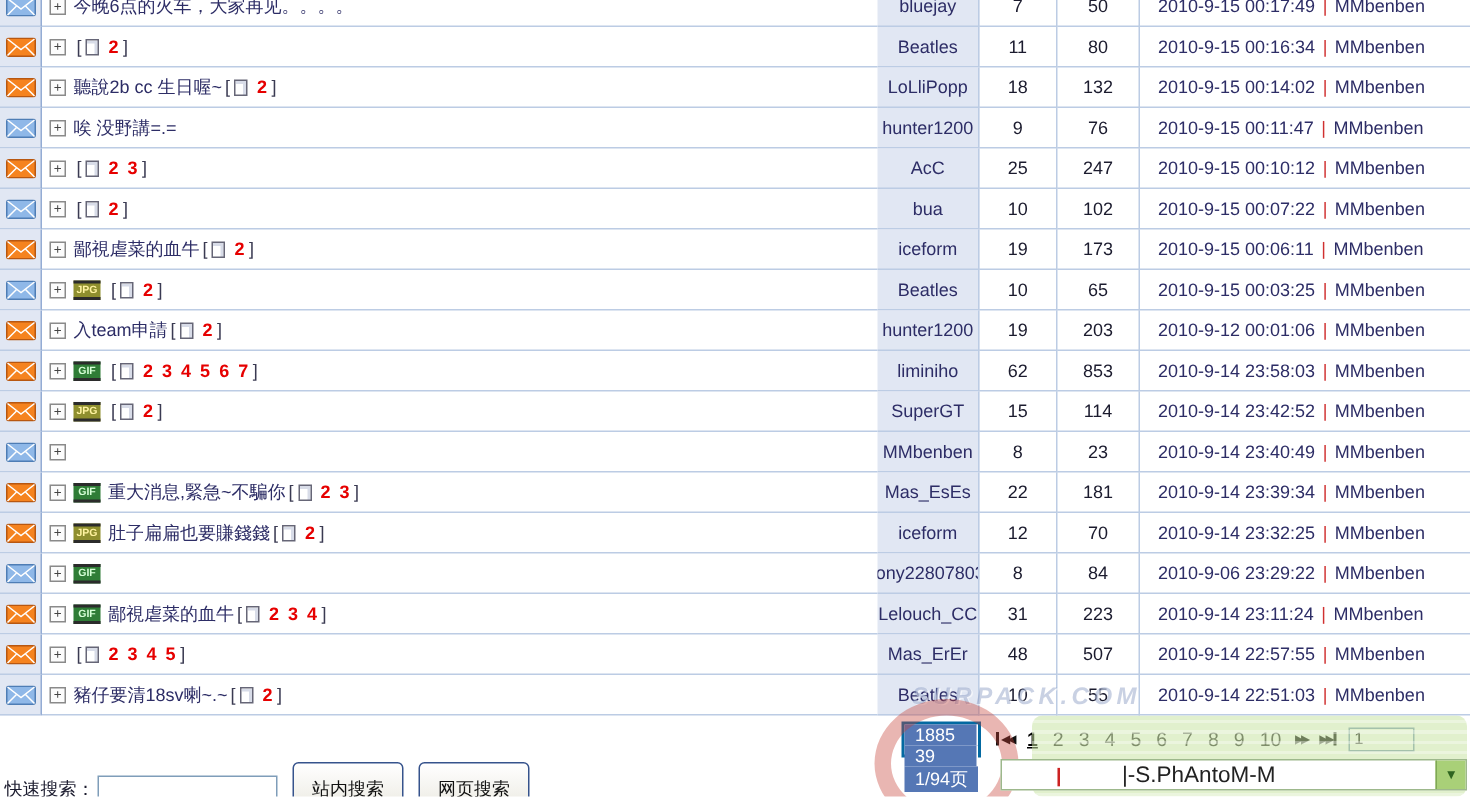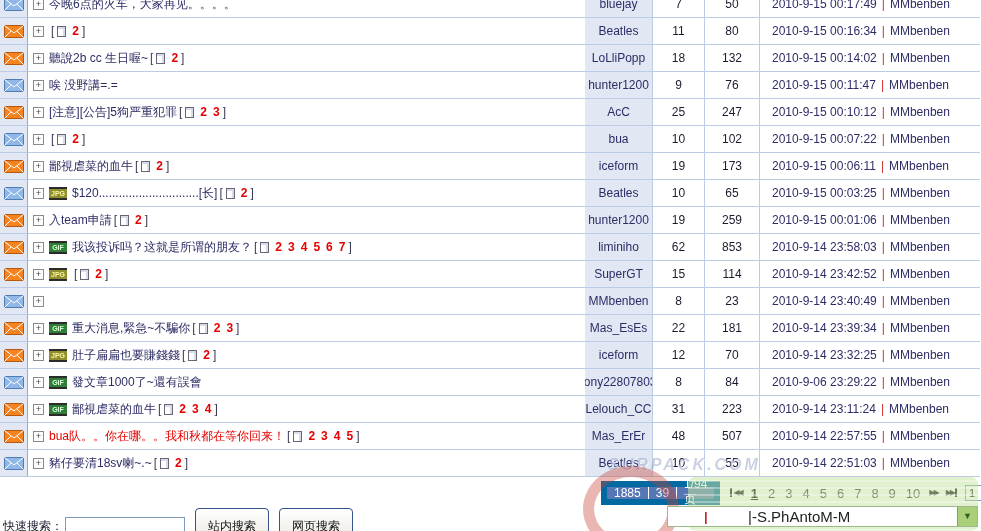--- a/index.html
+++ b/index.html
@@ -31,21 +31,21 @@
 
   .ttl { font-size:12px; color:#2D2D66; }
   .ttl.red { color:#E60000; }
   .pages { font-size:12px; color:#3A3A52; margin-left:2px; display:inline-flex; align-items:center; }
   .page-ico { display:inline-block; width:9px; height:11px; background:#FFF; border:1px solid #667;
               box-shadow:inset -2px 2px 0 #D8DCE8; margin:0 3px; }
   .pgnum { color:#E60000; font-weight:bold; margin:0 3px; }
 
   
   .pagibar { position:absolute; left:601px; top:480px; height:25px; display:flex; align-items:center; z-index:2; }
-  .statcells { display:flex; border:6px solid #0369a1; height:24px; }
+  .statcells { display:flex; border:2px solid #0369a1; height:24px;flex-direction:column; }
   .statcell { background:#5577B5; color:#FFF; font-size:12px; padding:0 7px; display:flex; align-items:center;
               border-right:1px solid #FFF; }
   .statcell:last-child { border-right:none; }
   .pg-arrow { font-size:8px; color:#111; margin:0 4px; letter-spacing:-2px; }
   .pg-first { border-left:2px solid #111; padding-left:1px; margin-left:10px; }
   .pg-last  { border-right:2px solid #111; padding-right:1px; }
   .pg-num { font-size:13px; color:#333; margin:0 5px; }
   .pg-num.cur { font-weight:bold; color:#000; text-decoration:underline; }
   .pg-jump { width:44px; height:16px; border:1px solid #7F9DB9; font-size:11px; padding-left:3px; margin-left:4px; }
 
@@ -183,21 +183,20 @@
   <div class="trow">
     <div class="cell c-env">
       <svg class="env" viewBox="0 0 20 13">
         <rect class="env-body" x="0.5" y="0.5" width="19" height="12" rx="1.5" style="fill:#F5831F;stroke:#B85710"></rect>
         <path class="env-line" d="M1,1 L10,8 L19,1" style="fill:none;stroke:#FFFFFF;stroke-width:1"></path>
         <path class="env-line" d="M1,12 L7,6 M19,12 L13,6" style="fill:none;stroke:#FFFFFF;stroke-width:1"></path>
       </svg>
     </div>
     <div class="cell c-title">
       <span class="expand">+</span>
-      <span class="ttl">[注意][公告]5狗严重犯罪</span>
       <span class="pages" style="display: inline-flex;">
         <span>[</span>
           <span class="page-ico"></span>
           <span class="pgnums"><span class="pgnum">2</span><span class="pgnum">3</span></span>
           <span>]</span>
       </span>
     </div>
     <div class="cell c-auth">AcC</div>
     <div class="cell c-rep">25</div>
     <div class="cell c-view">247</div>
@@ -267,21 +266,20 @@
     <div class="cell c-env">
       <svg class="env" viewBox="0 0 20 13">
         <rect class="env-body" x="0.5" y="0.5" width="19" height="12" rx="1.5" style="fill:#8FB8E8;stroke:#4E7DB5"></rect>
         <path class="env-line" d="M1,1 L10,8 L19,1" style="fill:none;stroke:#FFFFFF;stroke-width:1"></path>
         <path class="env-line" d="M1,12 L7,6 M19,12 L13,6" style="fill:none;stroke:#FFFFFF;stroke-width:1"></path>
       </svg>
     </div>
     <div class="cell c-title">
       <span class="expand">+</span>
         <span class="badge jpg">JPG</span>
-      <span class="ttl">$120..............................[长]</span>
       <span class="pages" style="display: inline-flex;">
         <span>[</span>
           <span class="page-ico"></span>
           <span class="pgnums"><span class="pgnum">2</span></span>
           <span>]</span>
       </span>
     </div>
     <div class="cell c-auth">Beatles</div>
     <div class="cell c-rep">10</div>
     <div class="cell c-view">65</div>
@@ -305,40 +303,39 @@
       <span class="ttl">入team申請</span>
       <span class="pages" style="display: inline-flex;">
         <span>[</span>
           <span class="page-ico"></span>
           <span class="pgnums"><span class="pgnum">2</span></span>
           <span>]</span>
       </span>
     </div>
     <div class="cell c-auth">hunter1200</div>
     <div class="cell c-rep">19</div>
-    <div class="cell c-view">259</div>
-    <div class="cell c-last">
-      <span class="ltime">2010-9-15 00:01:06</span>
+    <div class="cell c-view">203</div>
+    <div class="cell c-last">
+      <span class="ltime">2010-9-12 00:01:06</span>
       <span class="sep">|</span>
       <span class="lposter">MMbenben</span>
     </div>
   </div>
 
   <div class="trow">
     <div class="cell c-env">
       <svg class="env" viewBox="0 0 20 13">
         <rect class="env-body" x="0.5" y="0.5" width="19" height="12" rx="1.5" style="fill:#F5831F;stroke:#B85710"></rect>
         <path class="env-line" d="M1,1 L10,8 L19,1" style="fill:none;stroke:#FFFFFF;stroke-width:1"></path>
         <path class="env-line" d="M1,12 L7,6 M19,12 L13,6" style="fill:none;stroke:#FFFFFF;stroke-width:1"></path>
       </svg>
     </div>
     <div class="cell c-title">
       <span class="expand">+</span>
         <span class="badge gif">GIF</span>
-      <span class="ttl">我该投诉吗？这就是所谓的朋友？</span>
       <span class="pages" style="display: inline-flex;">
         <span>[</span>
           <span class="page-ico"></span>
           <span class="pgnums"><span class="pgnum">2</span><span class="pgnum">3</span><span class="pgnum">4</span><span class="pgnum">5</span><span class="pgnum">6</span><span class="pgnum">7</span></span>
           <span>]</span>
       </span>
     </div>
     <div class="cell c-auth">liminiho</div>
     <div class="cell c-rep">62</div>
     <div class="cell c-view">853</div>
@@ -461,21 +458,20 @@
     <div class="cell c-env">
       <svg class="env" viewBox="0 0 20 13">
         <rect class="env-body" x="0.5" y="0.5" width="19" height="12" rx="1.5" style="fill:#8FB8E8;stroke:#4E7DB5"></rect>
         <path class="env-line" d="M1,1 L10,8 L19,1" style="fill:none;stroke:#FFFFFF;stroke-width:1"></path>
         <path class="env-line" d="M1,12 L7,6 M19,12 L13,6" style="fill:none;stroke:#FFFFFF;stroke-width:1"></path>
       </svg>
     </div>
     <div class="cell c-title">
       <span class="expand">+</span>
         <span class="badge gif">GIF</span>
-      <span class="ttl">發文章1000了~還有誤會</span>
 
     </div>
     <div class="cell c-auth">tony22807803</div>
     <div class="cell c-rep">8</div>
     <div class="cell c-view">84</div>
     <div class="cell c-last">
       <span class="ltime">2010-9-06 23:29:22</span>
       <span class="sep">|</span>
       <span class="lposter">MMbenben</span>
     </div>
@@ -513,21 +509,20 @@
   <div class="trow">
     <div class="cell c-env">
       <svg class="env" viewBox="0 0 20 13">
         <rect class="env-body" x="0.5" y="0.5" width="19" height="12" rx="1.5" style="fill:#F5831F;stroke:#B85710"></rect>
         <path class="env-line" d="M1,1 L10,8 L19,1" style="fill:none;stroke:#FFFFFF;stroke-width:1"></path>
         <path class="env-line" d="M1,12 L7,6 M19,12 L13,6" style="fill:none;stroke:#FFFFFF;stroke-width:1"></path>
       </svg>
     </div>
     <div class="cell c-title">
       <span class="expand">+</span>
-      <span class="ttl red">bua队。。你在哪。。我和秋都在等你回来！</span>
       <span class="pages" style="display: inline-flex;">
         <span>[</span>
           <span class="page-ico"></span>
           <span class="pgnums"><span class="pgnum">2</span><span class="pgnum">3</span><span class="pgnum">4</span><span class="pgnum">5</span></span>
           <span>]</span>
       </span>
     </div>
     <div class="cell c-auth">Mas_ErEr</div>
     <div class="cell c-rep">48</div>
     <div class="cell c-view">507</div>

